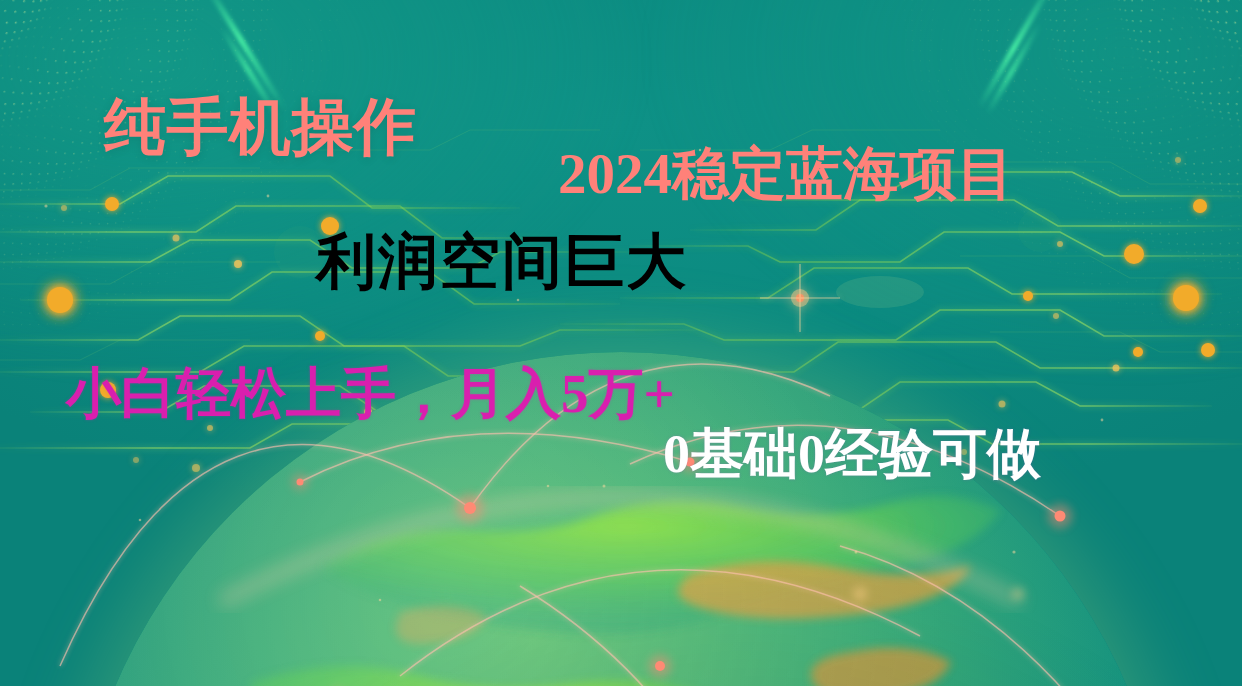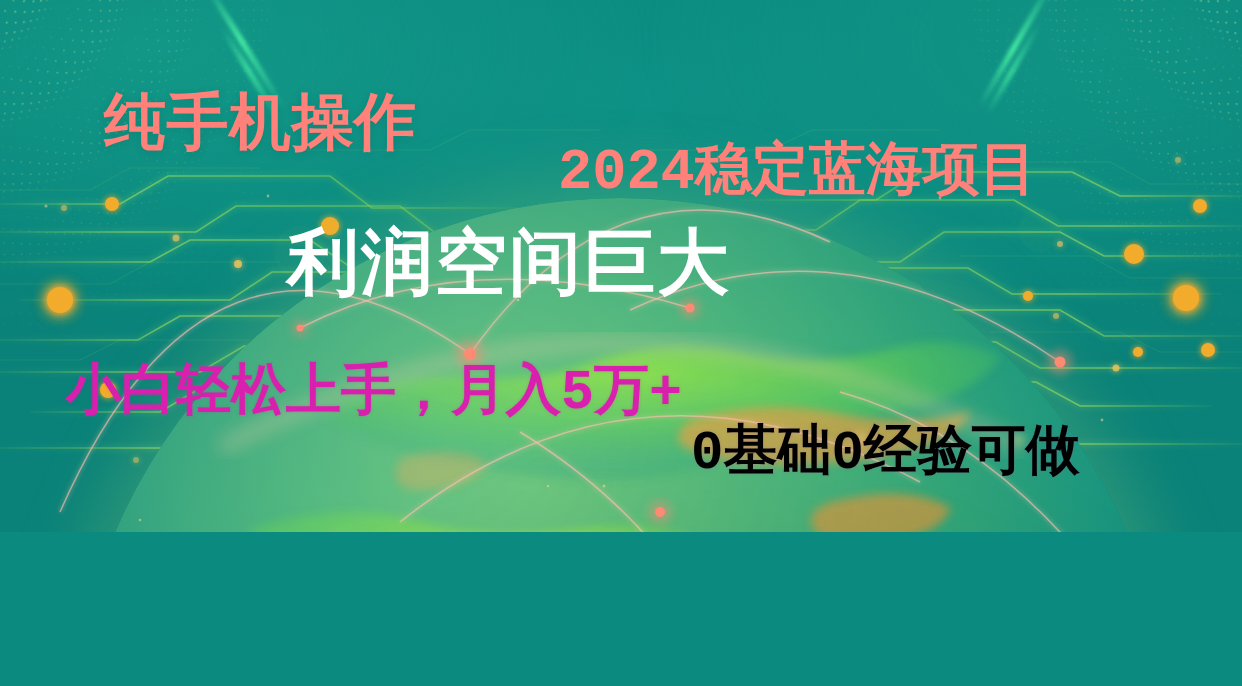--- a/index.html
+++ b/index.html
@@ -1,24 +1,24 @@
 <!DOCTYPE html>
 <html><head>
 <meta charset="utf-8">
 <style>
   html,body{margin:0;padding:0;background:#0b8a80;}
   *{box-sizing:border-box;}
 
   #poster{
     position:relative;
     width:1242px;
-    height:532px;
+    height:686px;
     overflow:hidden;
     background:#0c8a80;
-    font-family:Liberation Mono, monospace;
+    font-family:Liberation Serif, serif;
   }
 
   
   .bg-base{
     position:absolute; inset:0;
     background:
       radial-gradient(ellipse 70% 60% at 50% 18%, #0e9186 0%, #0b8a80 55%, #0a8279 100%),
       linear-gradient(170deg,#0d8e84 0%,#0b8a80 45%,#0a857c 100%);
   }
   .bg-tint-tl{
@@ -103,39 +103,38 @@
     text-shadow:0 2px 10px rgba(0,0,0,.10);
   }
   #t-year{
     left:558px; top:136px;
     font-size:57px;
     color:#ff8179;
     letter-spacing:0px;
     margin-top:9px;
   }
   #t-profit{
-    left:287px; top:232px;
-    font-size:72px;
-    color:#ffffff;
+    left:316px; top:232px;
+    font-size:60px;
+    color:#000000;
     letter-spacing:2px;
   }
   #t-easy{
     left:66px; top:366px;
     font-size:55px;
     color:#d91fae;
     letter-spacing:0px;
     text-shadow:0 0 3px rgba(217,31,174,.35);
   }
   #t-zero{
     left:663px; top:427px;
     font-size:54px;
-    color:#000000;
+    color:#ffffff;
     letter-spacing:0px;
     text-shadow:0 0 3px rgba(167,68,194,.30);
-    margin-left:28px;
   }
   #t-miles{
     left:1018px; top:588px;
     font-size:39px;
     color:#ff8179;
     letter-spacing:1px;
   }
 </style>
 </head>
 <body>

